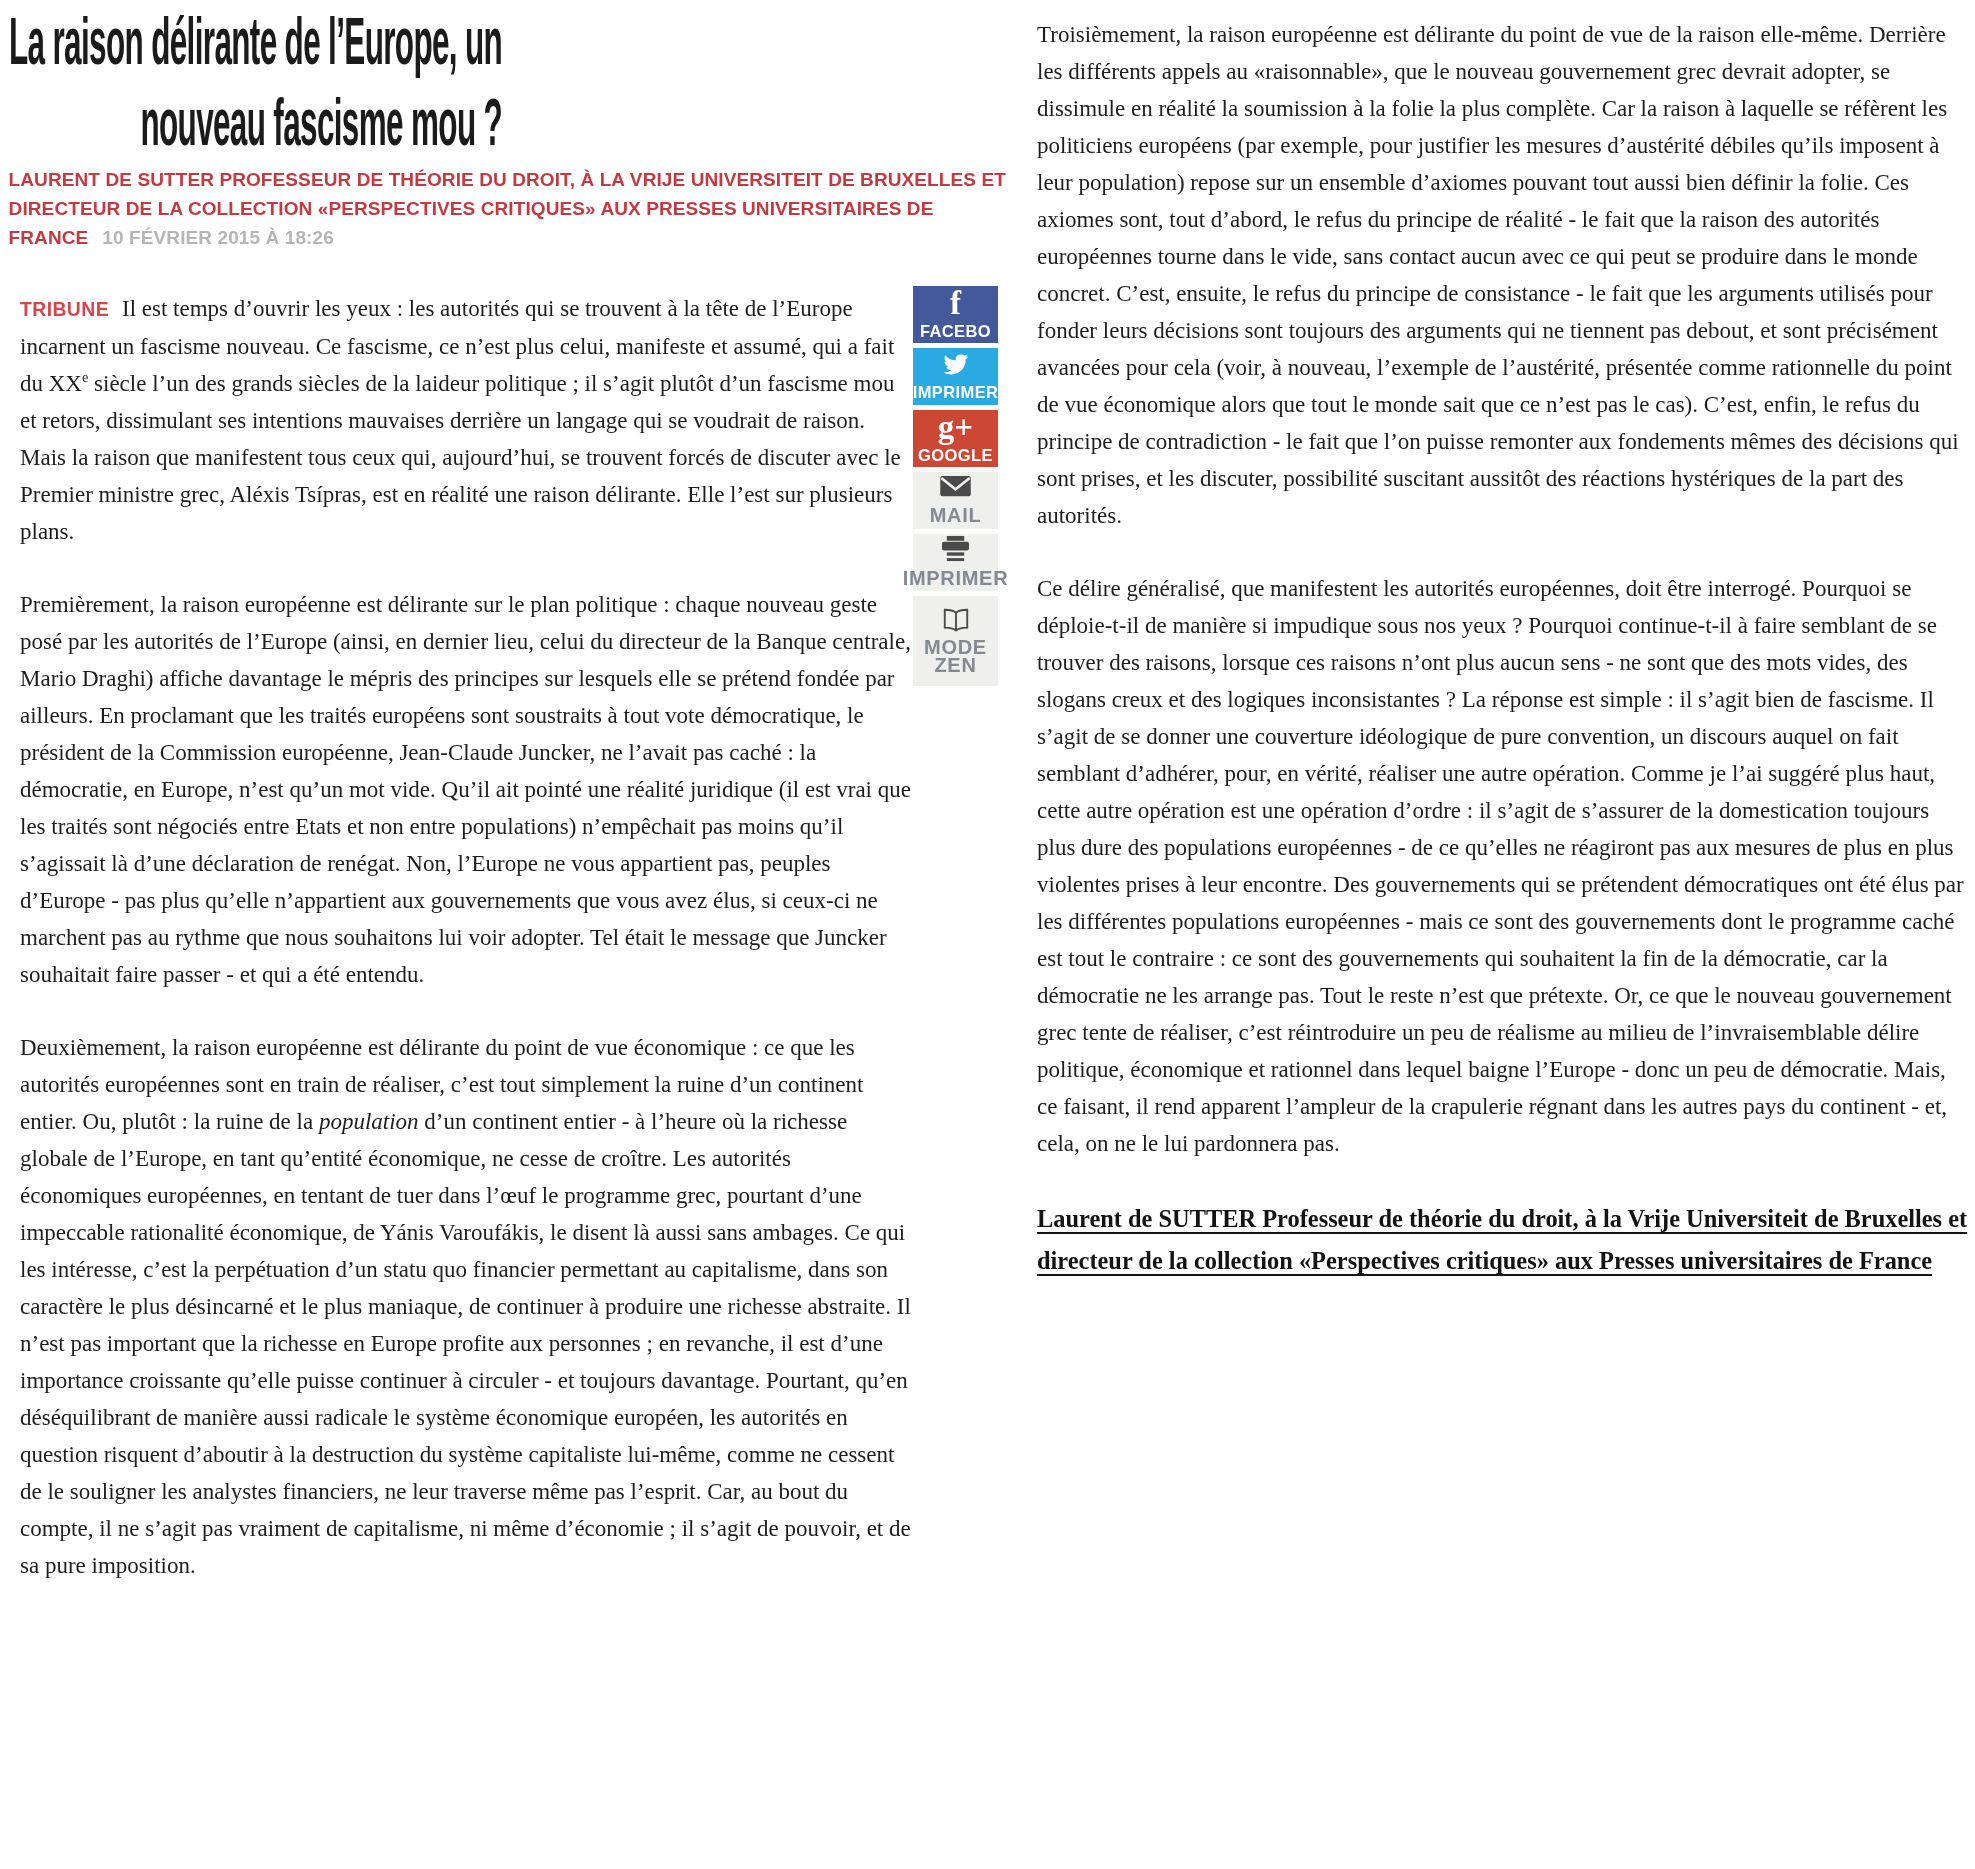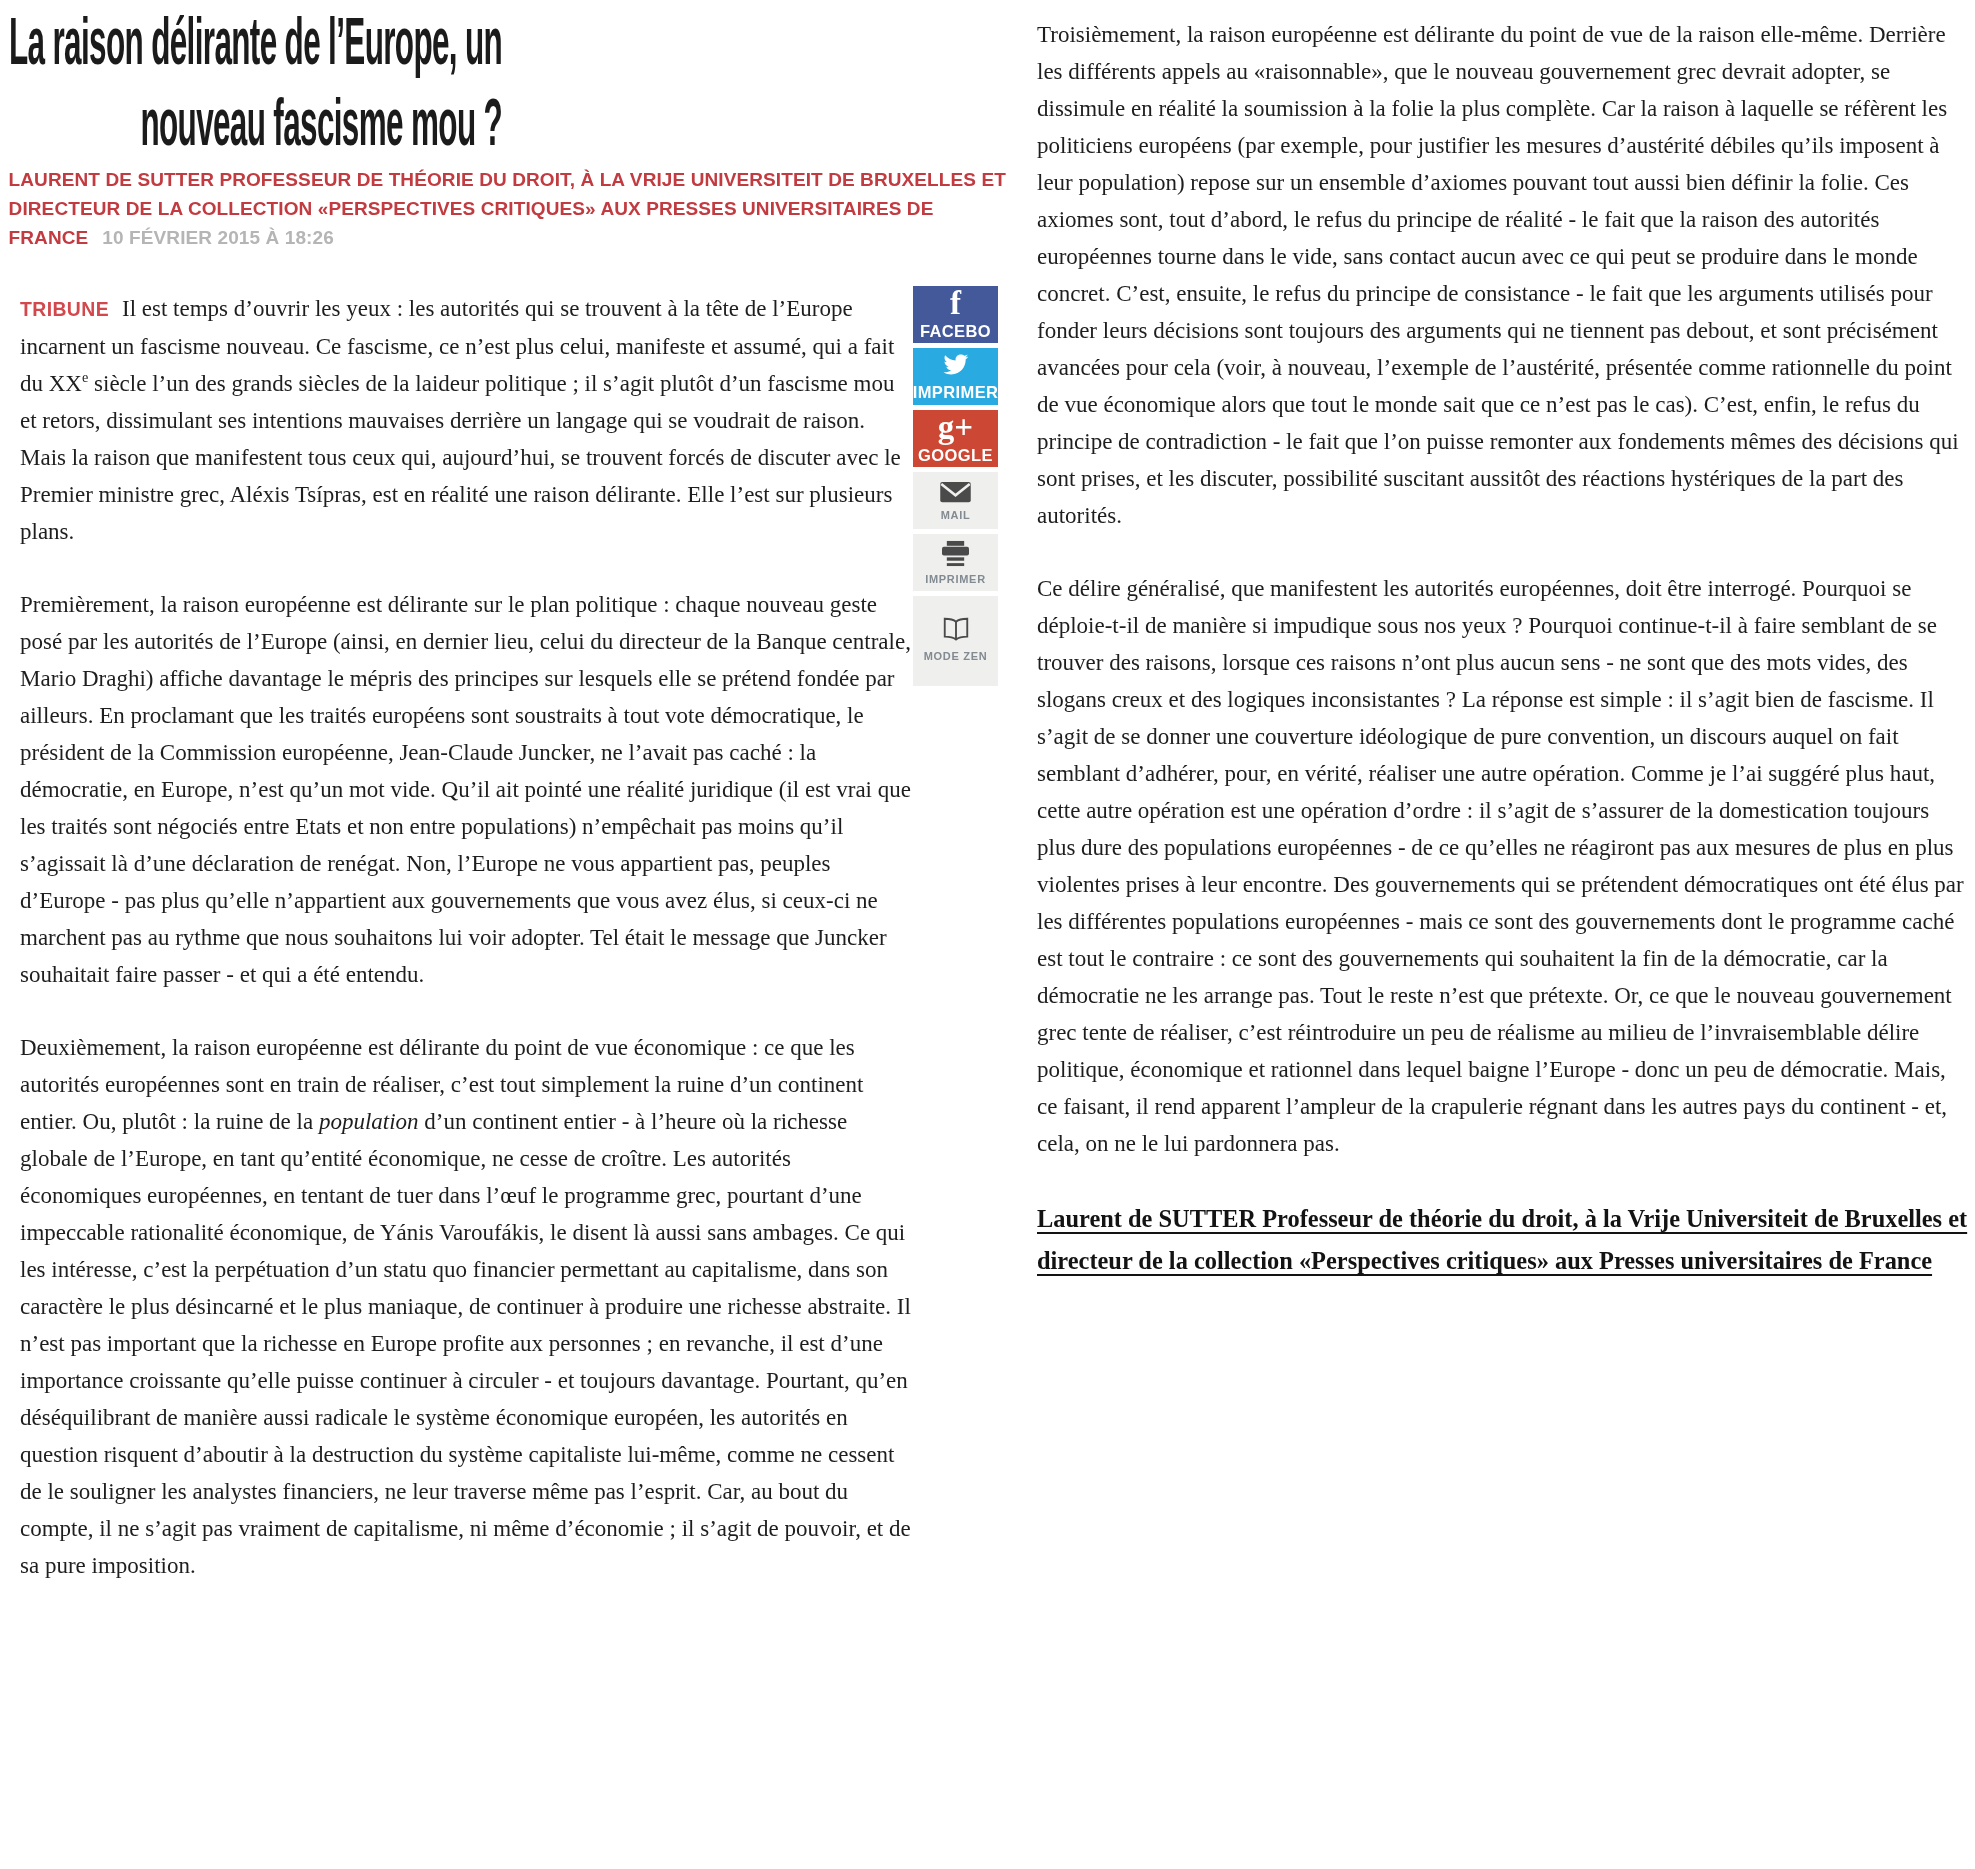--- a/index.html
+++ b/index.html
@@ -34,21 +34,21 @@
   
   .share{position:absolute;left:913px;top:286px;width:85px;}
   .sbtn{width:85px;height:57px;margin-bottom:5px;display:flex;flex-direction:column;
         align-items:center;justify-content:center;gap:3.6px;cursor:pointer;overflow:visible;}
   .slabel{font-weight:700;font-size:16.5px;letter-spacing:0.4px;white-space:nowrap;}
   .fb{background:#44599a;} .tw{background:#29aae1;} .gp{background:#cc4734;}
   .fb .slabel,.tw .slabel,.gp .slabel{color:#ffffff;}
   .glyph{font-family:"Liberation Serif",serif;font-weight:700;font-size:33px;
          color:#ffffff;line-height:30px;}
   .gray{background:#efefed;}
-  .gray .slabel{color:#828a92;font-size:11px;letter-spacing:0.7px;}
+  .gray .slabel{color:#828a92;font-size:20px;letter-spacing:0.7px;}
   .zen{height:90px;}
   .zen .slabel{white-space:normal;text-align:center;line-height:18px;}
   .icon-svg{display:block;}
 </style>
 </head>
 <body>
 
 <div>
 
   <h1 class="title">

